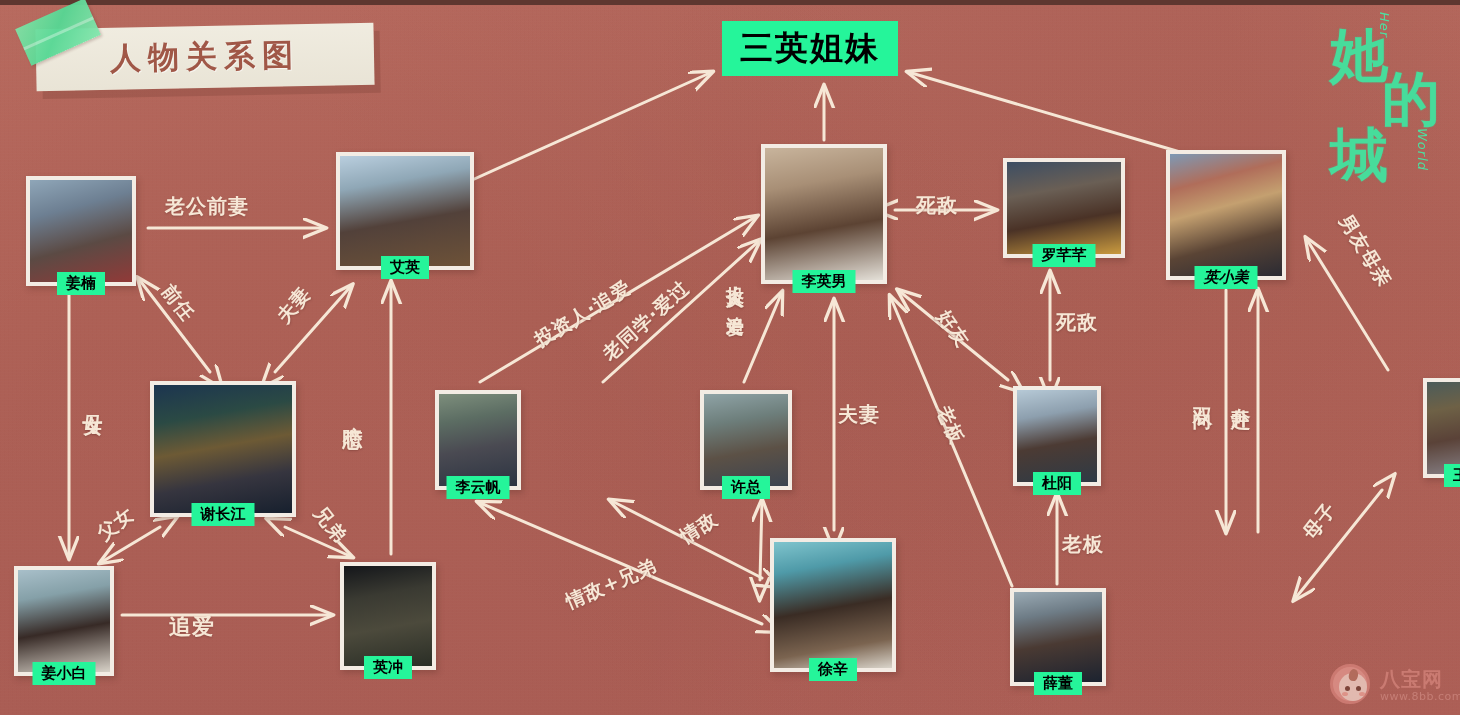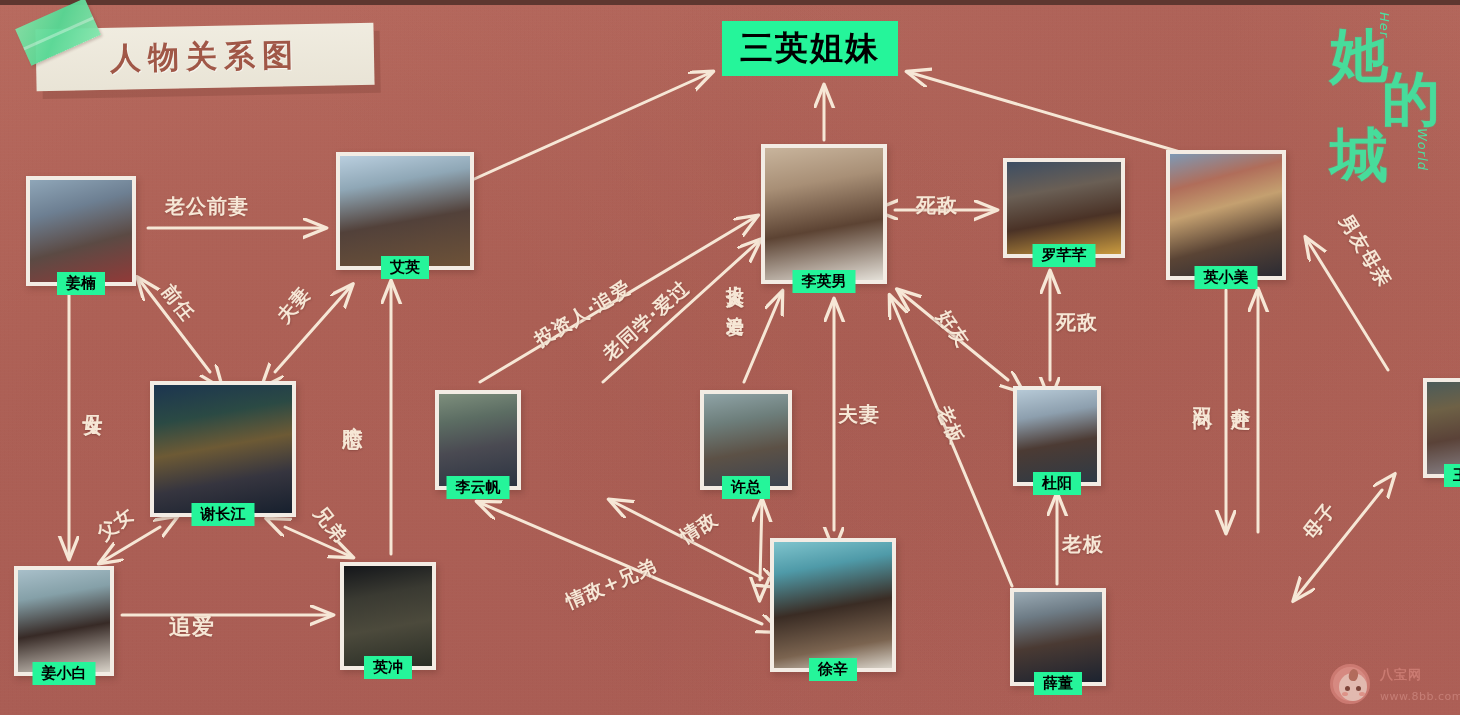--- a/index.html
+++ b/index.html
@@ -111,21 +111,21 @@
     position:absolute;left:6px;top:6px;width:28px;height:28px;border-radius:50%;
     background:#f7dcd2;
   }
   .wm-hair{
     position:absolute;left:16px;top:2px;width:9px;height:12px;border-radius:50% 50% 40% 40%;
     background:#b5715f;transform:rotate(12deg);
   }
   .wm-eye{position:absolute;width:5px;height:5px;border-radius:50%;background:#6b3b30;}
   .wm-cheek{position:absolute;width:6px;height:4px;border-radius:50%;background:#f0a79c;}
   .wm-text{
-    position:absolute;left:50px;top:4px;font-size:13px;font-weight:bold;color:#d6867d;
+    position:absolute;left:50px;top:4px;font-size:20px;font-weight:bold;color:#d6867d;
     letter-spacing:1px;
   }
   .wm-url{position:absolute;left:50px;top:28px;font-size:11px;color:#cf8a82;letter-spacing:.5px;}
 </style>
 </head>
 <body>
 
 <div id="stage">
 
   <div id="grain"></div>
@@ -218,21 +218,21 @@
   <div class="node" style="left:761px;top:144px;width:126px;height:140px;">
     <div class="photo" style="background-image:linear-gradient(170deg,#c8b49c 0%,#a88f76 28%,#5c4333 60%,#e4e0d8 100%);"></div>
     <div class="namebox">李英男</div>
   </div>
 
   <div class="node" style="left:1003px;top:158px;width:90px;height:100px;padding-left:32px;">
     <div class="photo" style="background-image:linear-gradient(170deg,#3d4e63 0%,#6a5f55 32%,#4a3226 62%,#c99a3f 100%);"></div>
     <div class="namebox">罗芊芊</div>
   </div>
 
-  <div class="node" style="left:1166px;top:150px;width:120px;height:130px;">
+  <div class="node" style="left:1166px;top:150px;width:120px;height:130px;font-style:italic;">
     <div class="photo" style="background-image:linear-gradient(165deg,#7d99b5 0%,#b06d5a 24%,#c4a070 44%,#5a4435 70%,#2b2b33 100%);"></div>
     <div class="namebox">英小美</div>
   </div>
 
   <div class="node" style="left:150px;top:381px;width:146px;height:136px;">
     <div class="photo" style="background-image:linear-gradient(170deg,#1c3550 0%,#2b4a44 26%,#6d5a35 48%,#36353f 72%,#17202e 100%);"></div>
     <div class="namebox">谢长江</div>
   </div>
 
   <div class="node" style="left:435px;top:390px;width:86px;height:100px;">

